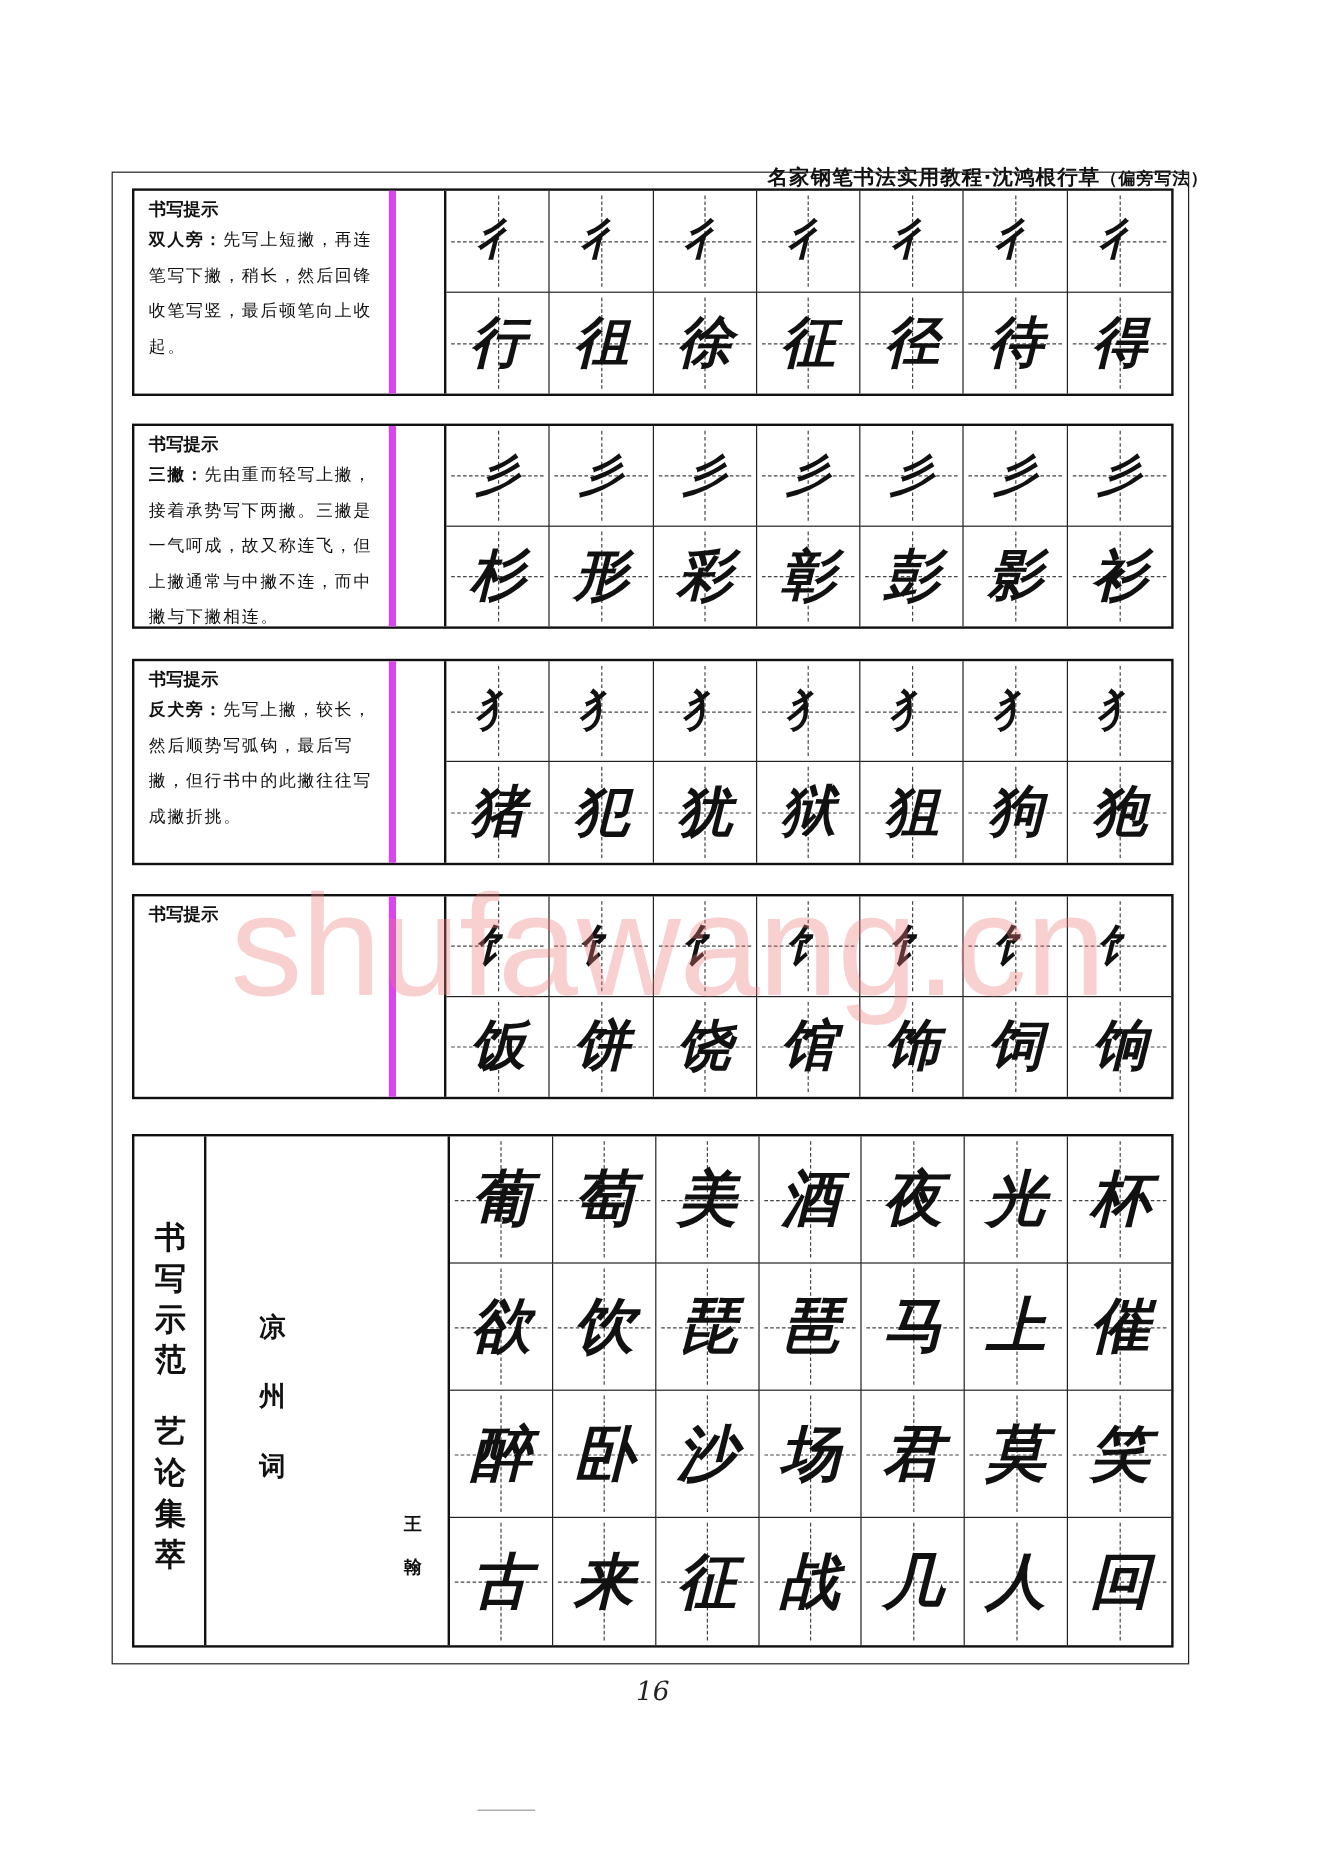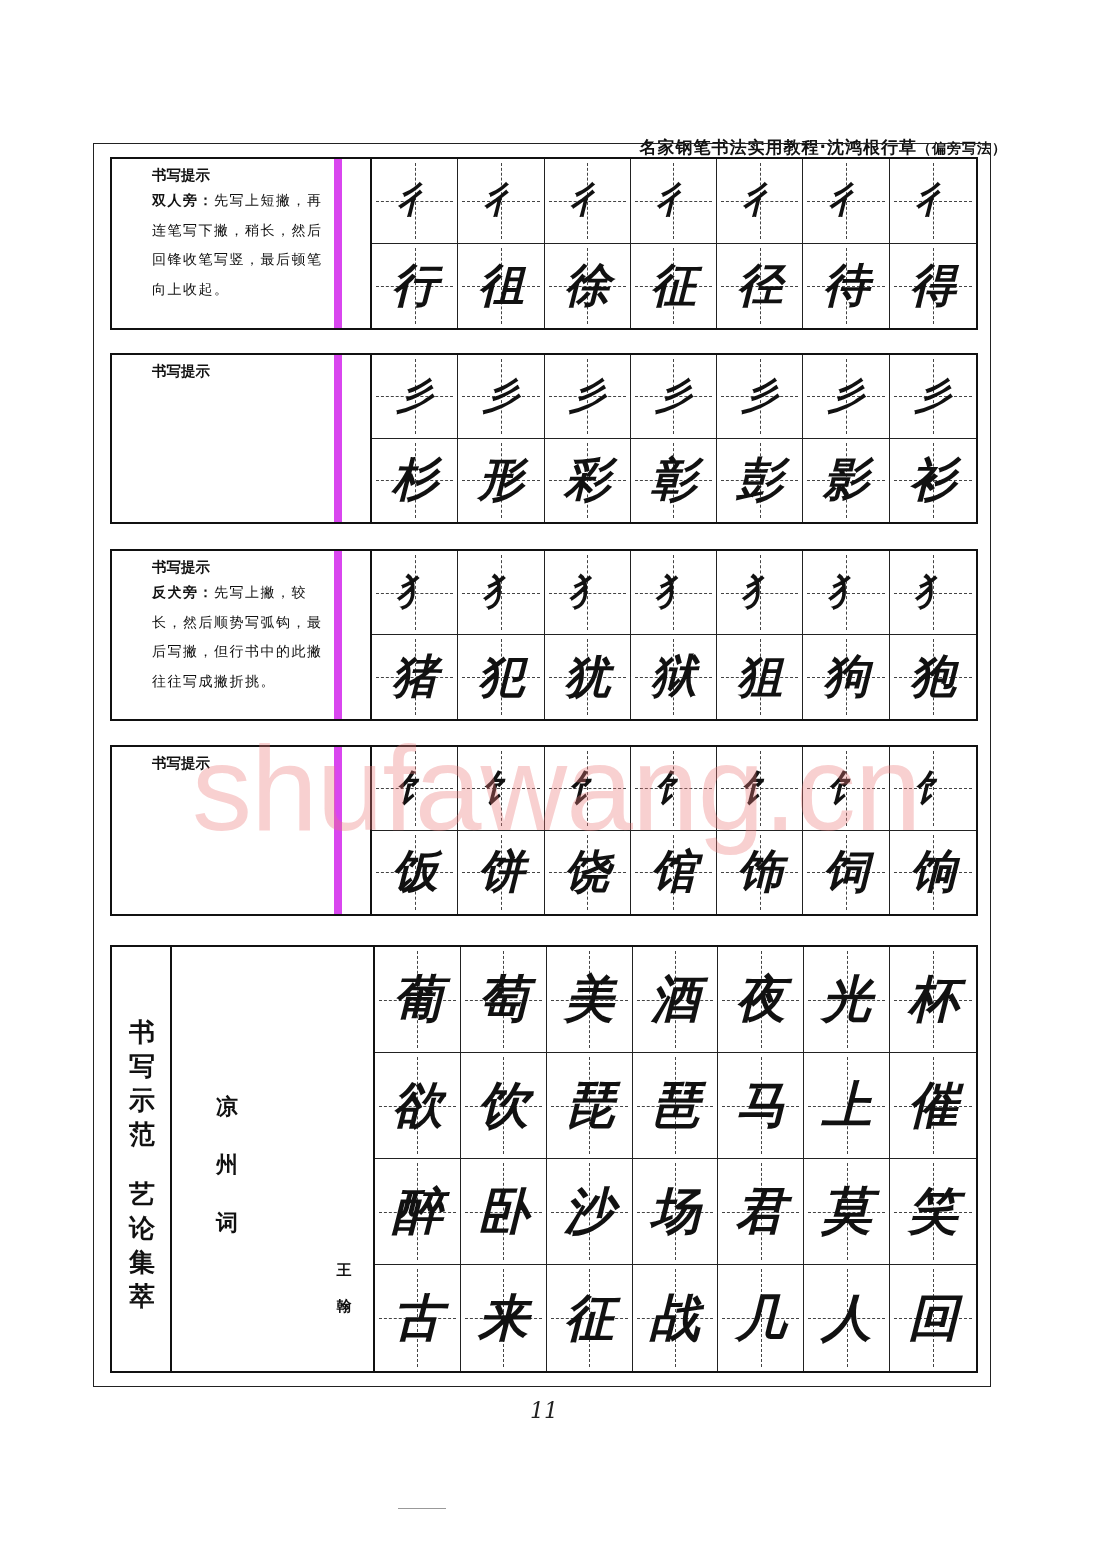--- a/index.html
+++ b/index.html
@@ -4,22 +4,22 @@
 <style>
   html, body { margin:0; padding:0; background:#ffffff; }
   body { width:1107px; height:1546px; position:relative; overflow:hidden;
          font-family:"DejaVu Sans","Liberation Sans",sans-serif; color:#111; }
   .header { position:absolute; left:555px; top:108px; width:452px; text-align:right;
             font-family:"DejaVu Sans",sans-serif; font-weight:bold; font-size:17px; letter-spacing:1px; color:#111;margin-top:28px; }
   .header .sub { font-size:14px; font-weight:bold; }
   .outer { position:absolute; left:93px; top:143px; width:898px; height:1244px;
            border:1.5px solid #222; box-sizing:border-box; }
   .section { position:absolute; left:110px; width:868px; border:2px solid #111; box-sizing:border-box; background:#fff; }
-  .tips { position:absolute; left:0; top:0; width:202px; height:100%; border-right:8px solid #d946ef; box-sizing:border-box;
-          padding:5px 6px 0 12px;margin-left:28px; }
+  .tips { position:absolute; left:0; top:0; width:218px; height:100%; border-right:6px solid #d946ef; box-sizing:border-box;
+          padding:5px 6px 0 12px; }
   .tips .ttl { font-weight:bold; font-size:14.5px; line-height:22px; }
   .tips .body { font-size:14px; line-height:29.5px; letter-spacing:1.5px; }
   .tips .body b { font-weight:bold; }
   .gap-line { position:absolute; left:258px; top:0; width:2px; height:100%; background:#111; }
   .grid { position:absolute; left:260px; top:0; right:0; height:100%; display:grid; }
   .cell { position:relative; border-right:1.5px solid #222; border-bottom:1.5px solid #222; box-sizing:border-box;
           display:flex; align-items:center; justify-content:center; overflow:hidden; }
   .cell:nth-child(7n) { border-right:none; }
   .cell.lastrow { border-bottom:none; }
   .cell::before { content:""; position:absolute; left:50%; top:4px; bottom:4px; border-left:1.3px dashed #444; }
@@ -98,20 +98,21 @@
       </div>
     <div class="cell lastrow">
         <span class="glyph full">得</span>
       </div>
   </div>
 </div>
 
 <div class="section" style="top:353px;height:171px;">
   <div class="tips">
     <div class="ttl">书写提示</div>
+    <div class="body"><b>三撇：</b><span>先由重而轻写上撇，接着承势写下两撇。三撇是一气呵成，故又称连飞，但上撇通常与中撇不连，而中撇与下撇相连。</span></div>
   </div>
   <div class="gap-line"></div>
   <div class="grid" style="grid-template-columns:repeat(7,1fr);grid-template-rows:1fr 1fr;">
     <div class="cell">
         <span class="glyph radical">彡</span>
       </div>
     <div class="cell">
         <span class="glyph radical">彡</span>
       </div>
     <div class="cell">
@@ -361,15 +362,15 @@
         <span class="glyph">人</span>
       </div>
     <div class="cell lastrow">
         <span class="glyph">回</span>
       </div>
   </div>
 </div>
 
 <div class="watermark">shufawang.cn</div>
 
-<div class="pagenum">11</div>
+<div class="pagenum">16</div>
 
 <div class="scan" style="left:398px;top:1508px;width:48px;"></div>
 
 </body></html>

